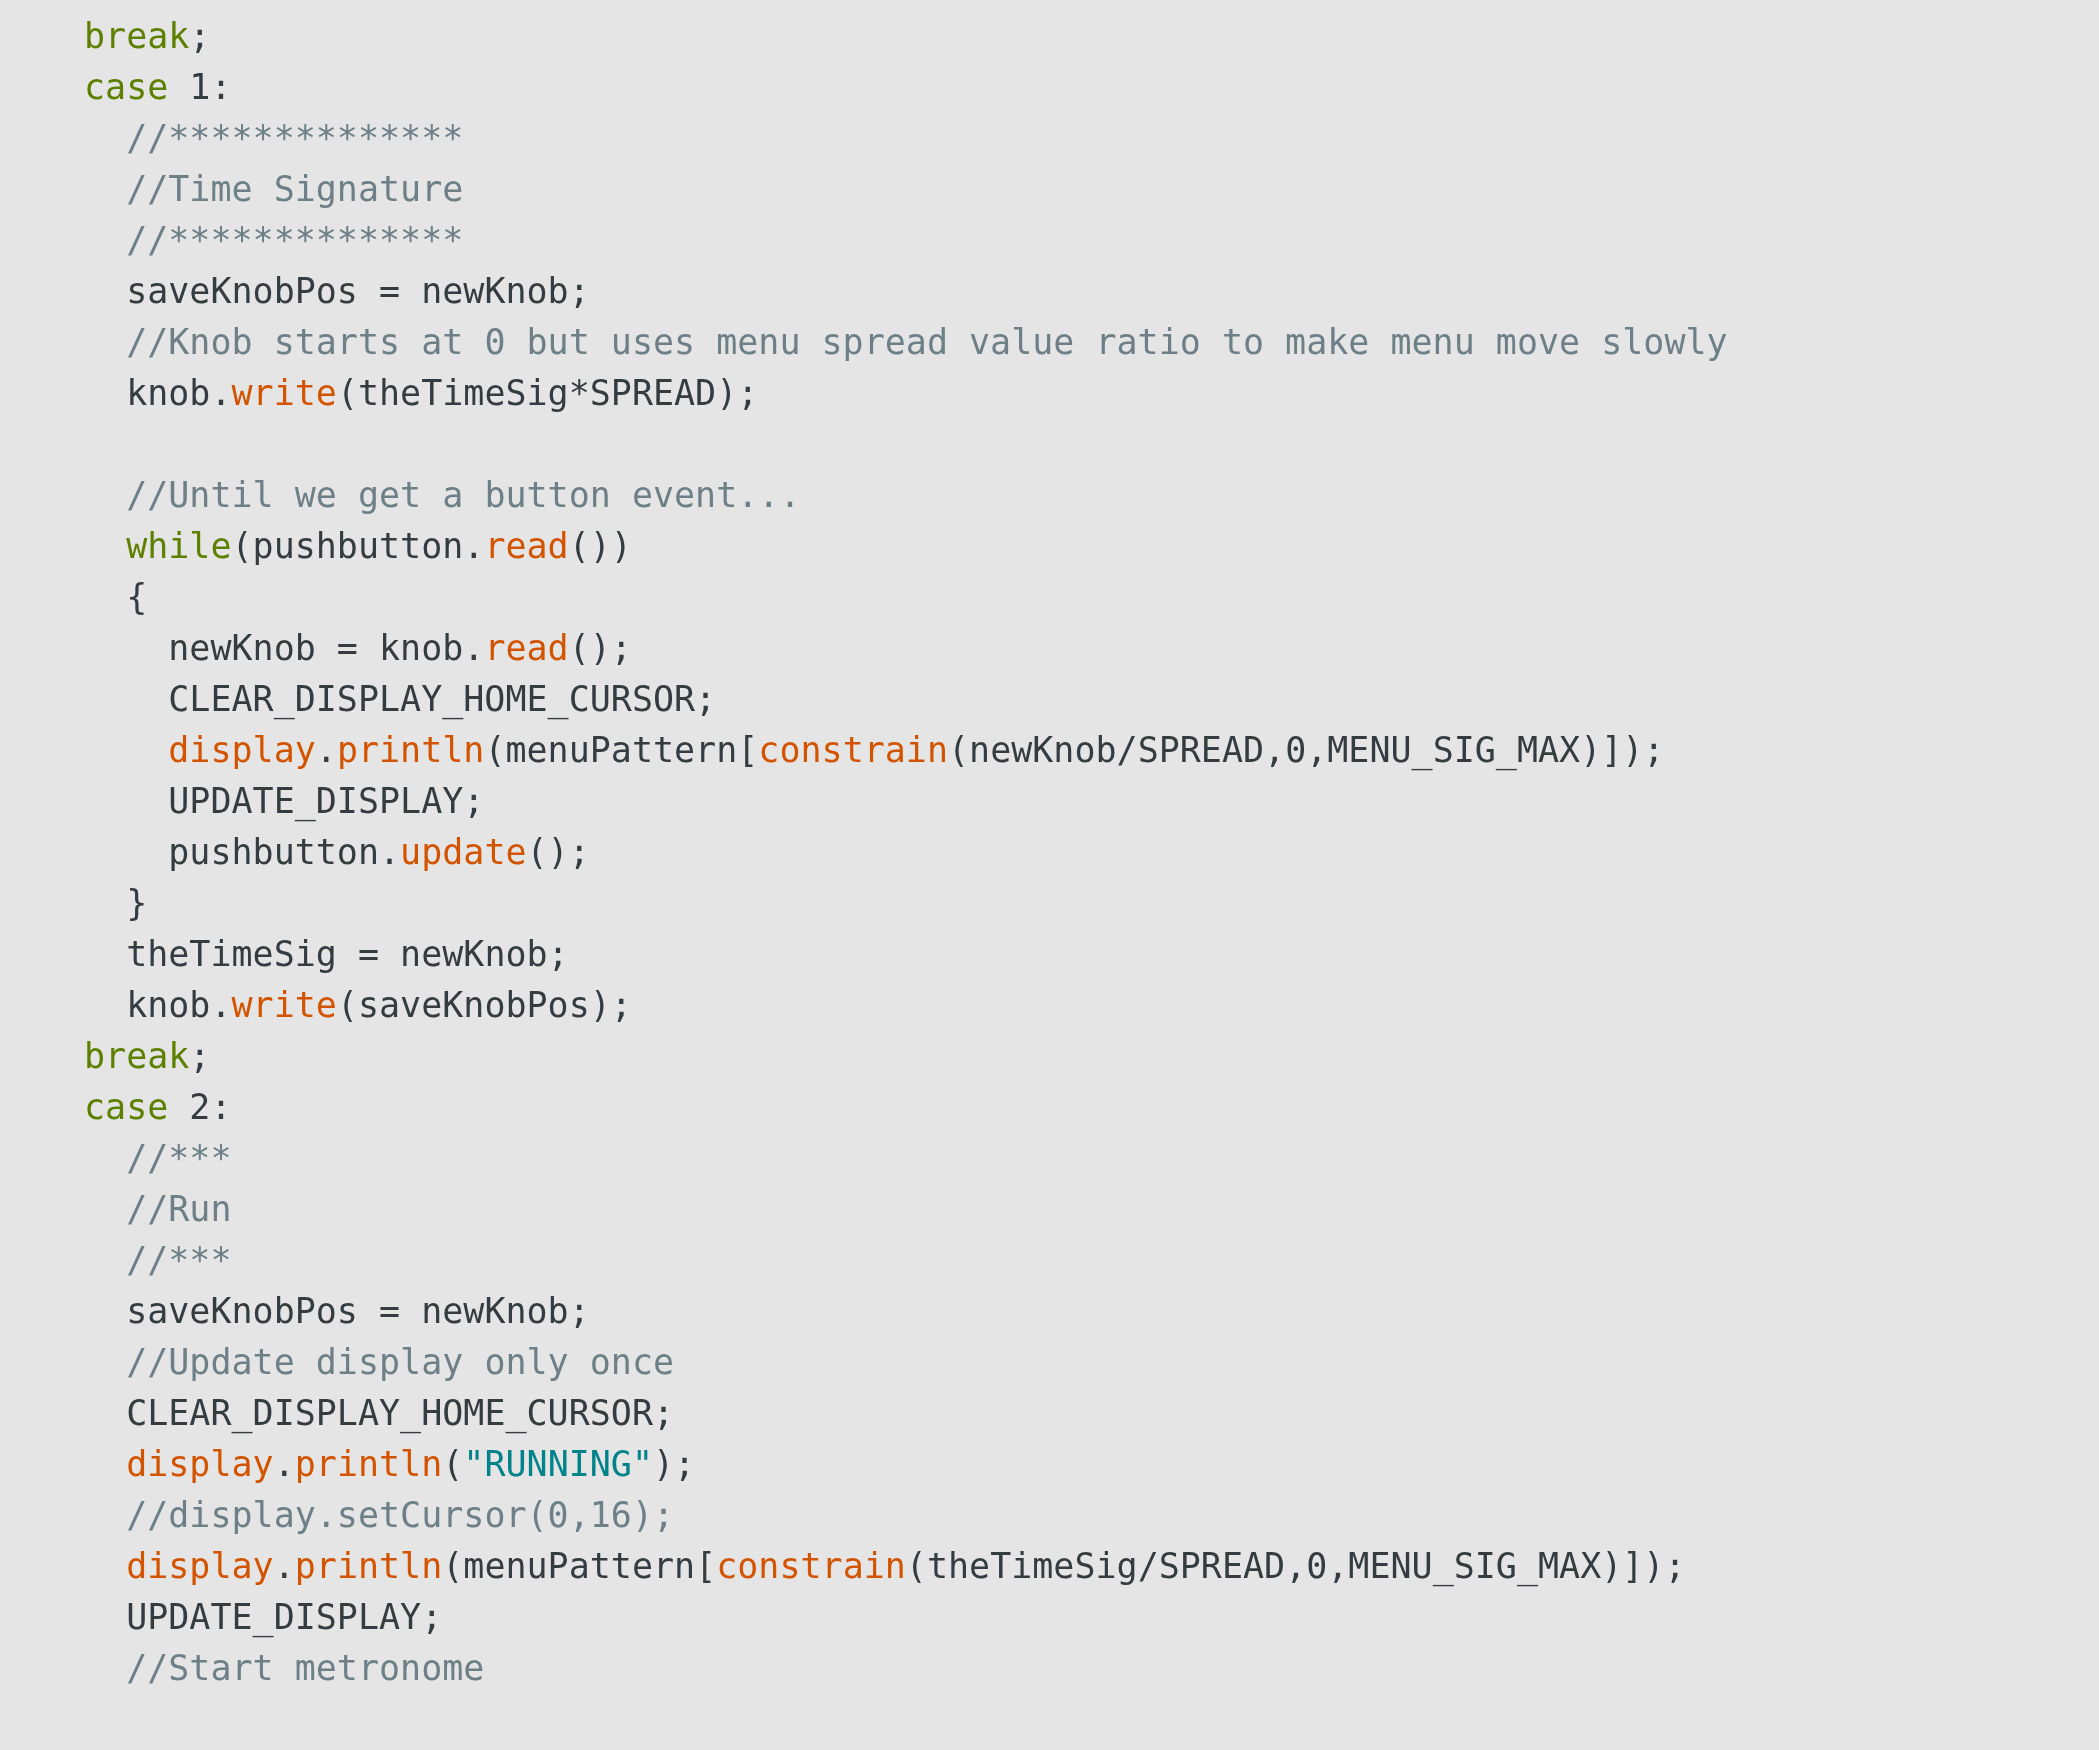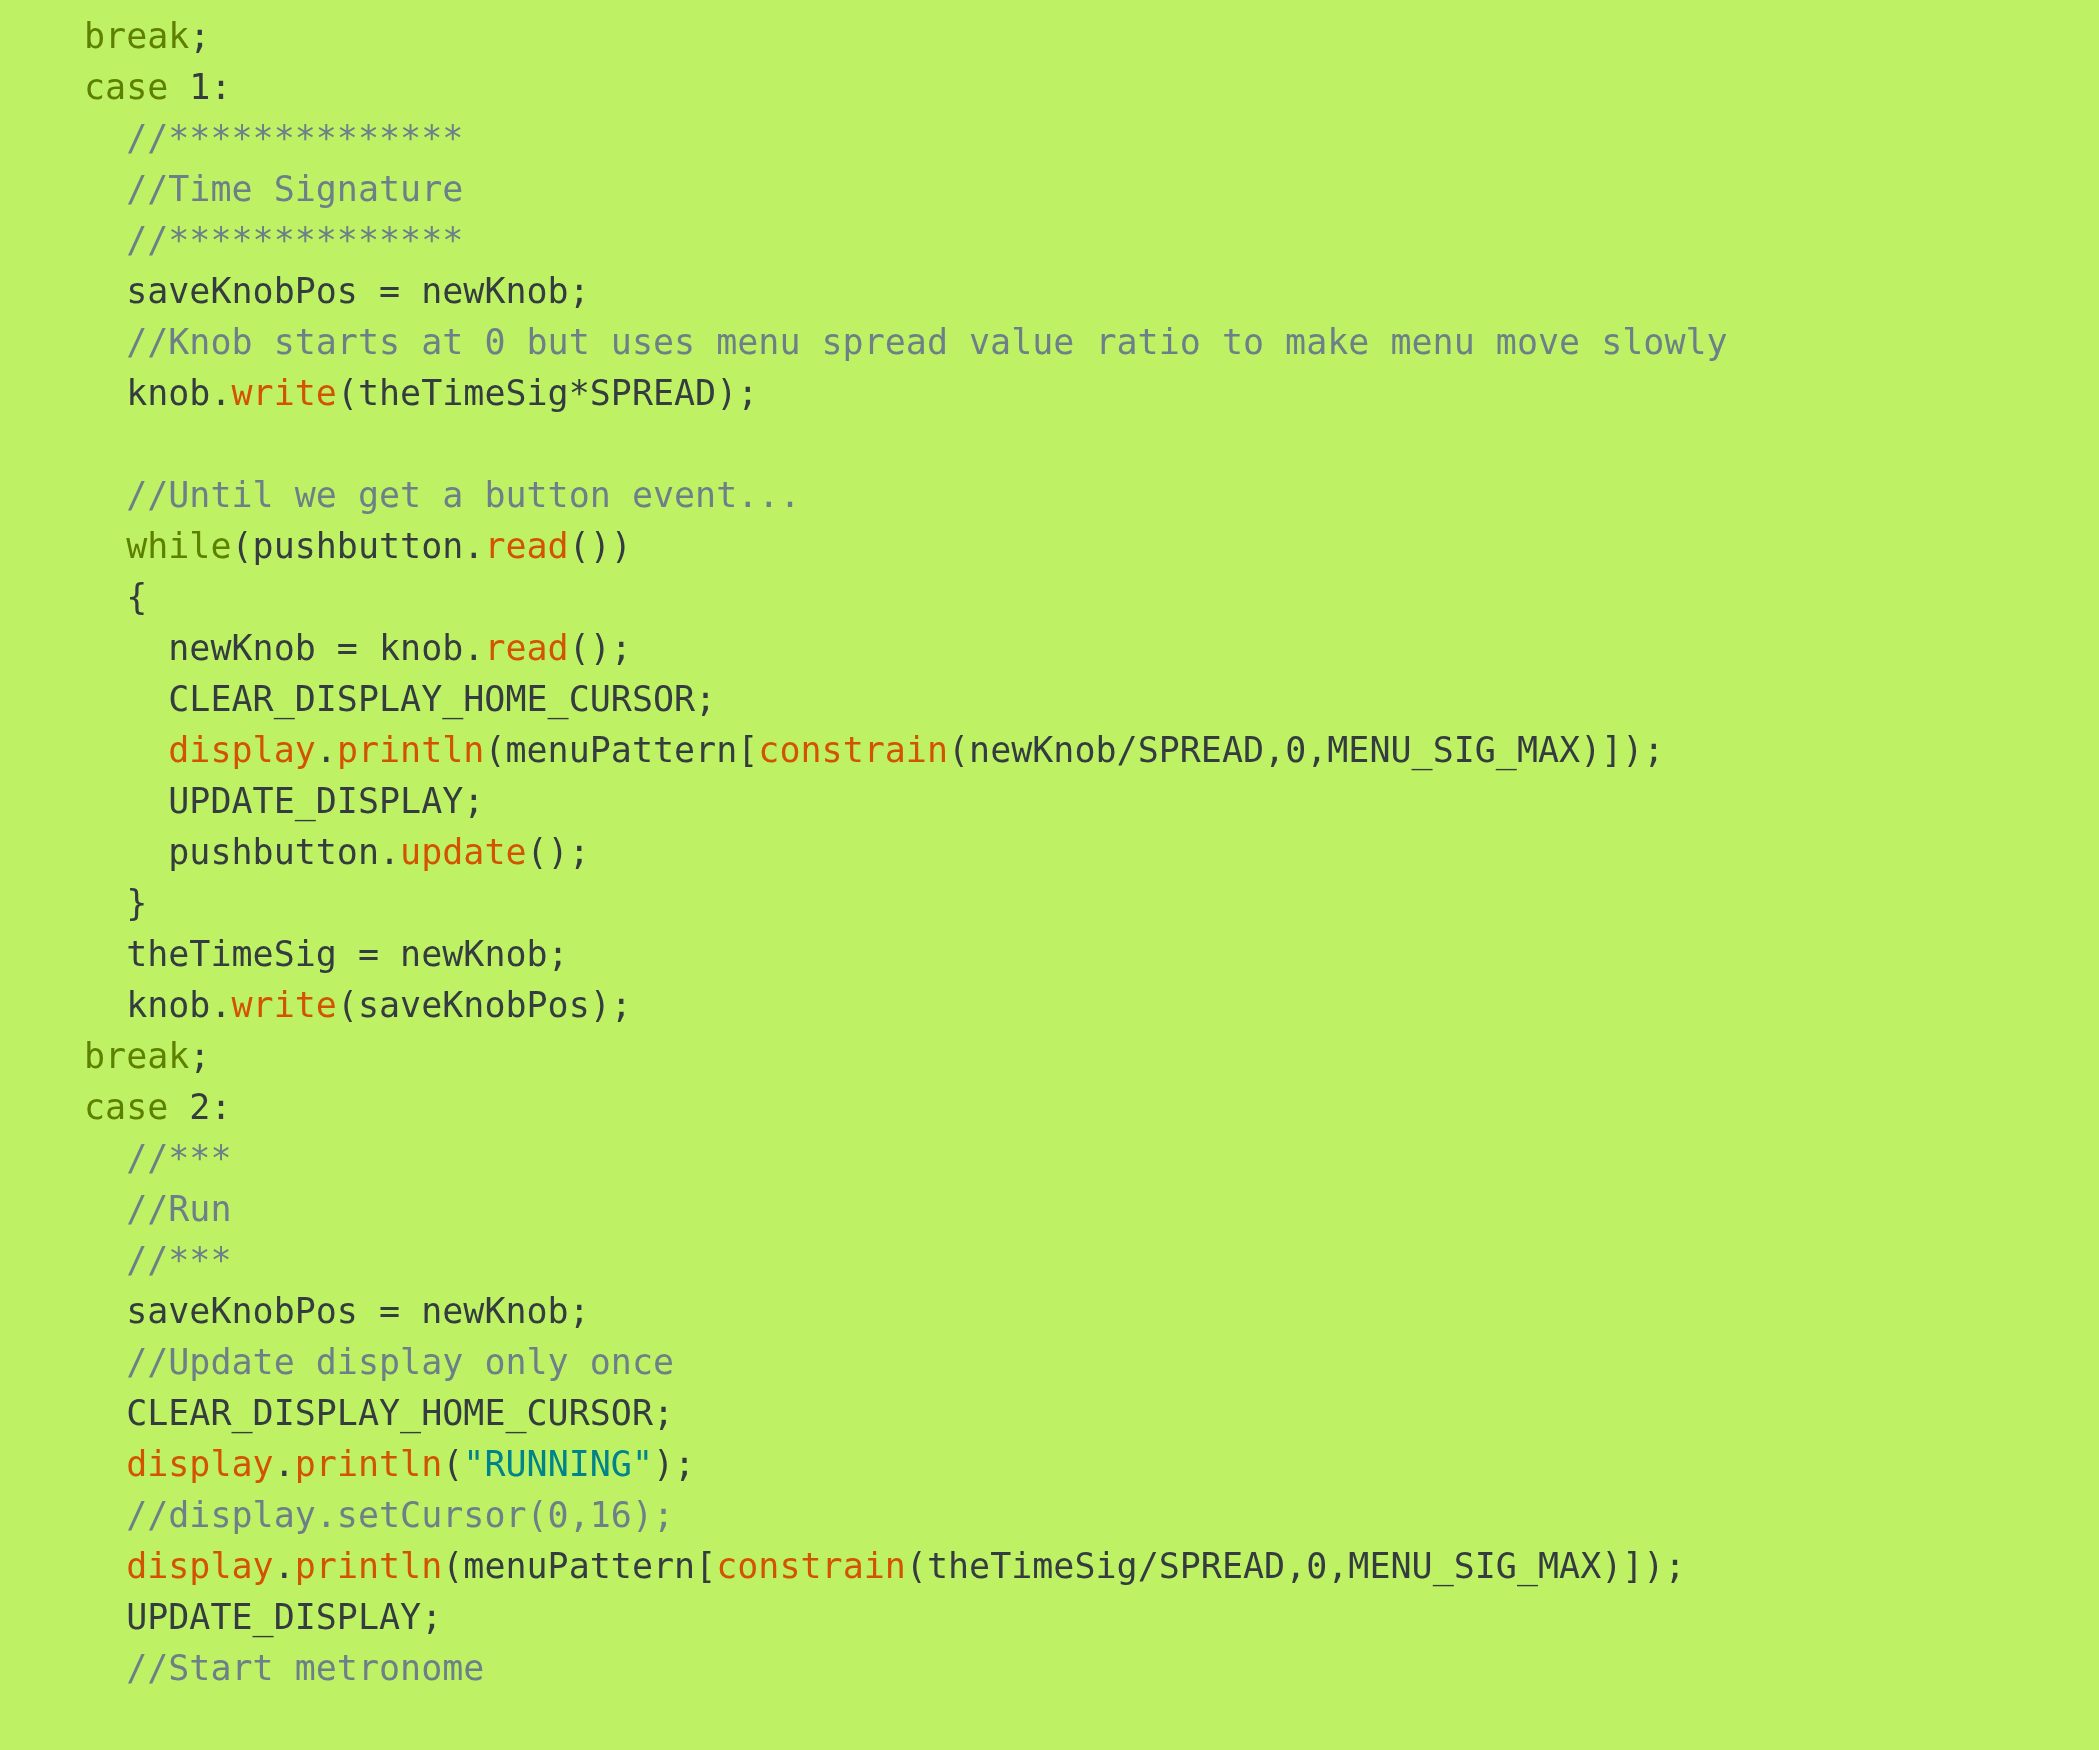--- a/index.html
+++ b/index.html
@@ -10,21 +10,21 @@
   body {
     width: 2100px;
     height: 1750px;
     overflow: hidden;
   }
   .code-surface {
     box-sizing: border-box;
     width: 2100px;
     height: 1750px;
     padding: 10.6px 26.5px 0 84px;
-    background: #bef264;
+    background: #e5e5e5;
   }
   pre.code {
     margin: 0;
     font-family: "DejaVu Sans Mono", "Liberation Mono", monospace;
     font-size: 35px;
     line-height: 51px;
     white-space: pre;
   }
   .line {
     white-space: pre;

